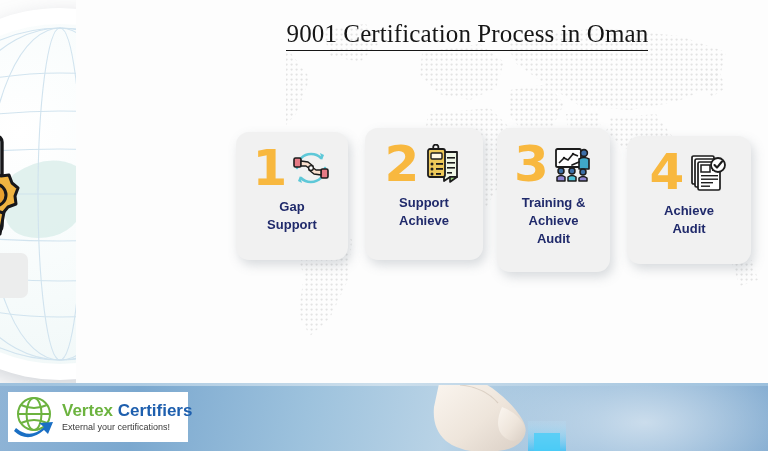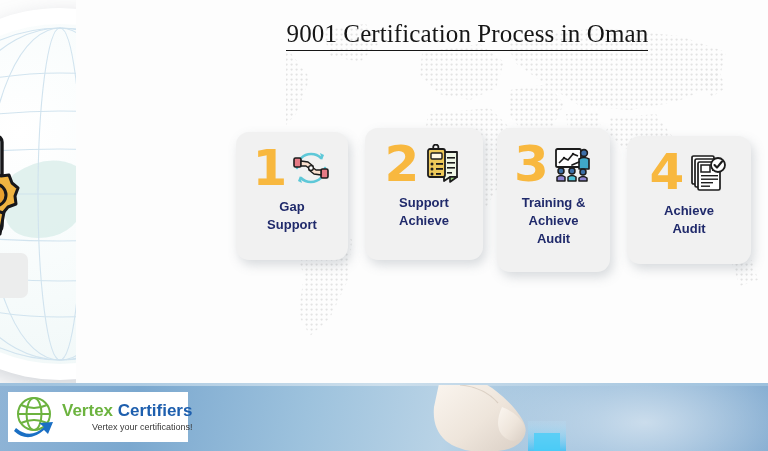--- a/index.html
+++ b/index.html
@@ -162,21 +162,20 @@
     width: 210px; height: 66px;
   }
   .logo-box {
     position: absolute;
     left: 8px; top: 9px;
     width: 180px; height: 50px;
     background: #ffffff;
     display: flex;
     align-items: center;
     padding-left: 4px;
-    text-align: right;
   }
   .logo-globe { width: 46px; height: 46px; flex: 0 0 46px; }
   .logo-text { padding-left: 4px; }
   .logo-line1 {
     font-family: "Liberation Sans", sans-serif;
     font-size: 17px;
     font-weight: 700;
     line-height: 20px;
     white-space: nowrap;
   }
@@ -440,18 +439,18 @@
             <path d="M9 11 q13 6 26 0"></path>
             <path d="M9 29 q13 -6 26 0"></path>
           </g>
           <path d="M4 34 q14 12 28 -1 l-5 -4 l14 -1 l-5 12 l-4 -4 q-16 14 -30 1 Z" fill="#1a6fc4"></path>
         </svg>
       </div>
       <div class="logo-text">
         <div class="logo-line1">
           <span class="logo-vertex">Vertex</span><span> </span><span class="logo-certifiers">Certifiers</span>
         </div>
-        <div class="logo-tag">Vertex your certifications!</div>
+        <div class="logo-tag">External your certifications!</div>
       </div>
     </div>
   </div>
 
 </div>
 
 </body></html>

